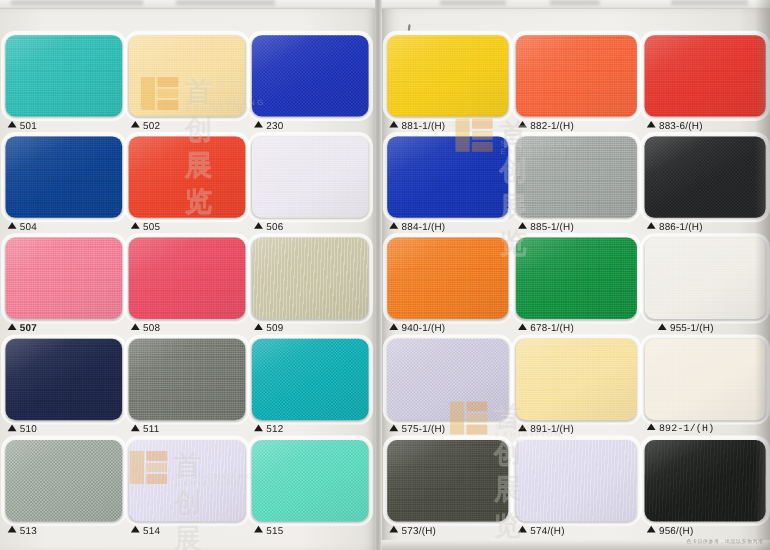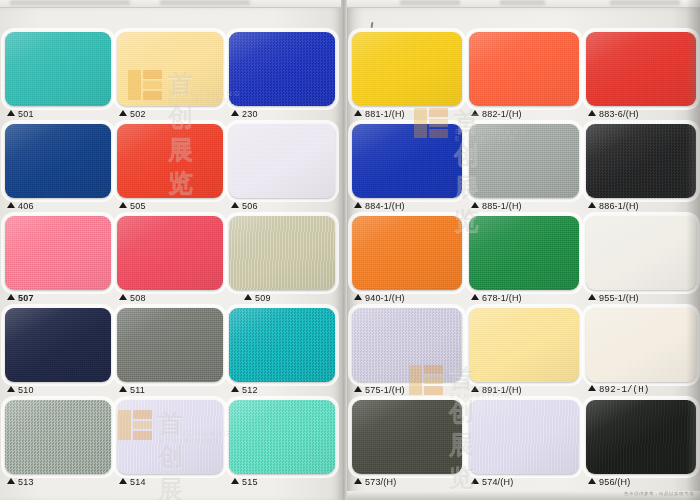--- a/index.html
+++ b/index.html
@@ -157,21 +157,21 @@
             <div class="tex"></div>
             <div class="gloss"></div>
           </div>
           <div class="lbl" style="left: 2px; top: 77px;"><span class="tri"></span><span>230</span></div>
         </div>
         <div class="cell" style="left: 5px; top: 116px;">
           <div class="chip" title="504" style="width: 106px; height: 74px; background: rgb(14, 61, 134);">
             <div class="tex"></div>
             <div class="gloss"></div>
           </div>
-          <div class="lbl" style="left: 2px; top: 77px;"><span class="tri"></span><span>406</span></div>
+          <div class="lbl" style="left: 2px; top: 77px;"><span class="tri"></span><span>504</span></div>
         </div>
         <div class="cell" style="left: 117px; top: 116px;">
           <div class="chip" title="505" style="width: 106px; height: 74px; background: rgb(232, 64, 42);">
             <div class="tex"></div>
             <div class="gloss"></div>
           </div>
           <div class="lbl" style="left: 2px; top: 77px;"><span class="tri"></span><span>505</span></div>
         </div>
         <div class="cell" style="left: 229px; top: 116px;">
           <div class="chip" title="506" style="width: 106px; height: 74px; background: rgb(235, 231, 239);">
@@ -192,21 +192,21 @@
             <div class="tex"></div>
             <div class="gloss"></div>
           </div>
           <div class="lbl" style="left: 2px; top: 77px;"><span class="tri"></span><span>508</span></div>
         </div>
         <div class="cell" style="left: 229px; top: 208px;">
           <div class="chip fiber" title="509" style="width: 106px; height: 74px; background: rgb(204, 200, 171);">
             <div class="tex"></div>
             <div class="gloss"></div>
           </div>
-          <div class="lbl" style="left: 15px; top: 77px;"><span class="tri"></span><span>509</span></div>
+          <div class="lbl" style="left: 2px; top: 77px;"><span class="tri"></span><span>509</span></div>
         </div>
         <div class="cell" style="left: 5px; top: 300px;">
           <div class="chip" title="510" style="width: 106px; height: 74px; background: rgb(29, 37, 69);">
             <div class="tex"></div>
             <div class="gloss"></div>
           </div>
           <div class="lbl" style="left: 2px; top: 77px;"><span class="tri"></span><span>510</span></div>
         </div>
         <div class="cell" style="left: 117px; top: 300px;">
           <div class="chip" title="511" style="width: 106px; height: 74px; background: rgb(109, 113, 106);">
@@ -324,21 +324,21 @@
             <div class="tex"></div>
             <div class="gloss"></div>
           </div>
           <div class="lbl" style="left: 2px; top: 77px;"><span class="tri"></span><span>678-1/(H)</span></div>
         </div>
         <div class="cell" style="left: 239px; top: 208px;">
           <div class="chip" title="955-1/(H)" style="width: 110px; height: 74px; background: rgb(238, 236, 228);">
             <div class="tex"></div>
             <div class="gloss"></div>
           </div>
-          <div class="lbl" style="left: 2px; top: 77px;"><span class="tri"></span><span>955-1/(H)</span></div>
+          <div class="lbl" style="left: 12px; top: 77px;"><span class="tri"></span><span>955-1/(H)</span></div>
         </div>
         <div class="cell" style="left: 5px; top: 300px;">
           <div class="chip coarse" title="575-1/(H)" style="width: 110px; height: 74px; background: rgb(204, 200, 220);">
             <div class="tex"></div>
             <div class="gloss"></div>
           </div>
           <div class="lbl" style="left: 2px; top: 77px;"><span class="tri"></span><span>575-1/(H)</span></div>
         </div>
         <div class="cell" style="left: 122px; top: 300px;">
           <div class="chip" title="891-1/(H)" style="width: 110px; height: 74px; background: rgb(246, 224, 155);">

